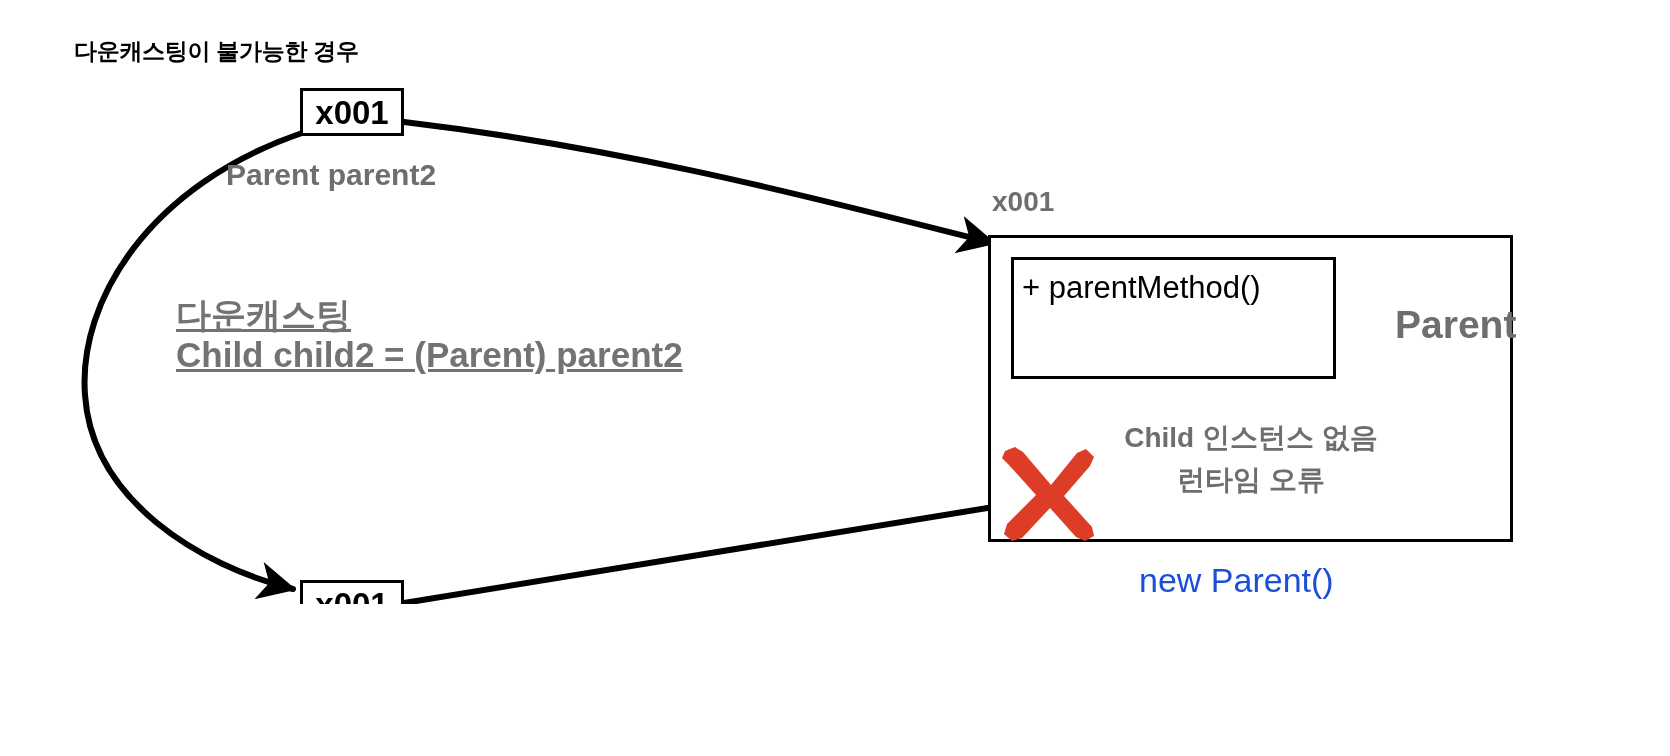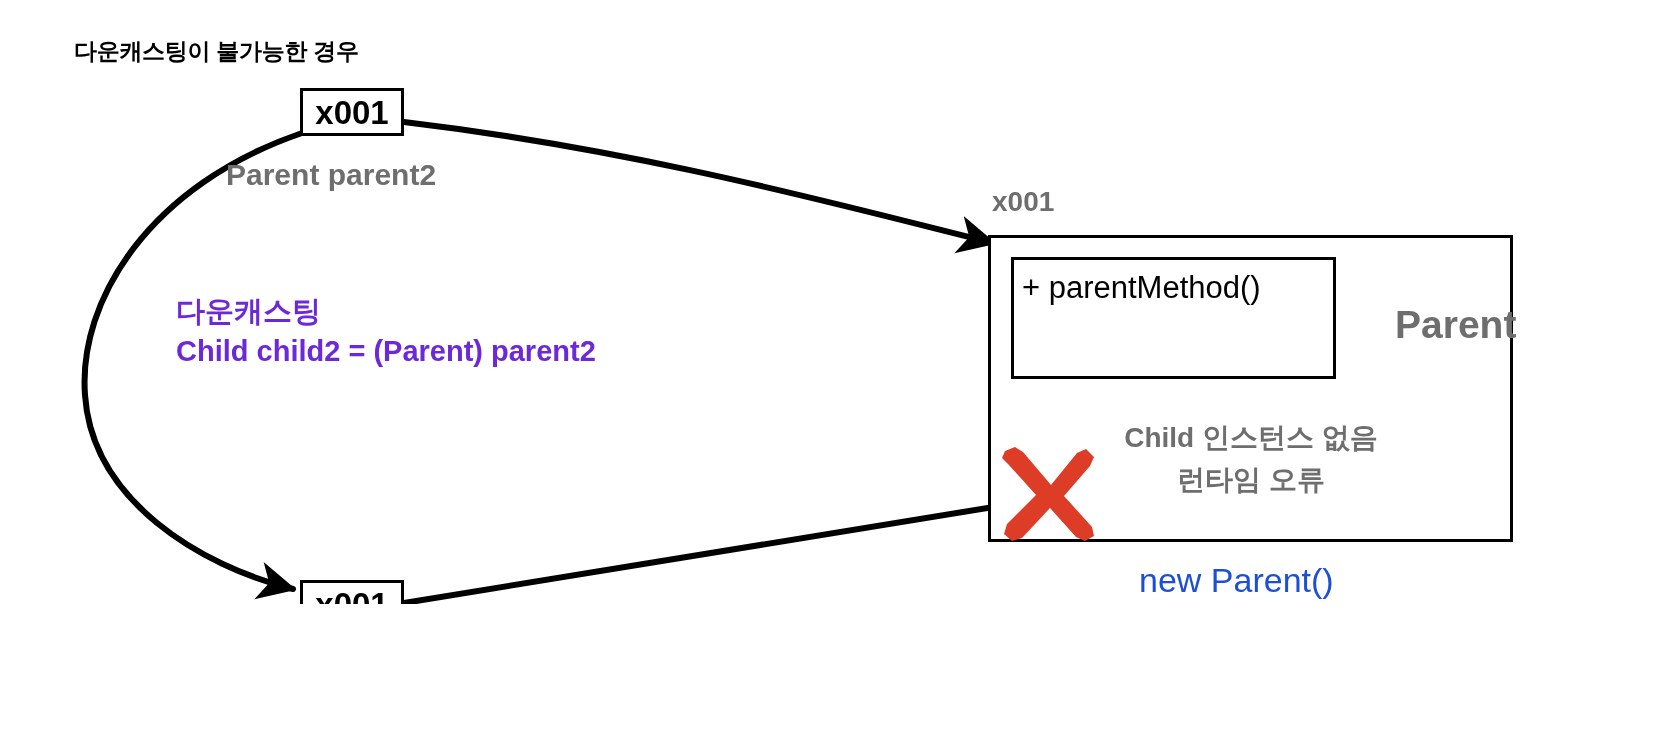--- a/index.html
+++ b/index.html
@@ -53,24 +53,25 @@
     font-weight: bold;
     color: #6e6e6e;
     white-space: nowrap;
   }
   .var-label {
     font-size: 30px;
   }
   .cast-note {
     position: absolute;
     font-weight: bold;
-    color: #6d28d9;
-    font-size: 29px;
+    color: #737373;
+    font-size: 35px;
     line-height: 1.28;
     white-space: nowrap;
+    text-decoration: underline;
   }
   .heap-addr {
     position: absolute;
     font-weight: bold;
     font-size: 28px;
     color: #6e6e6e;
     white-space: nowrap;
   }
 
   

